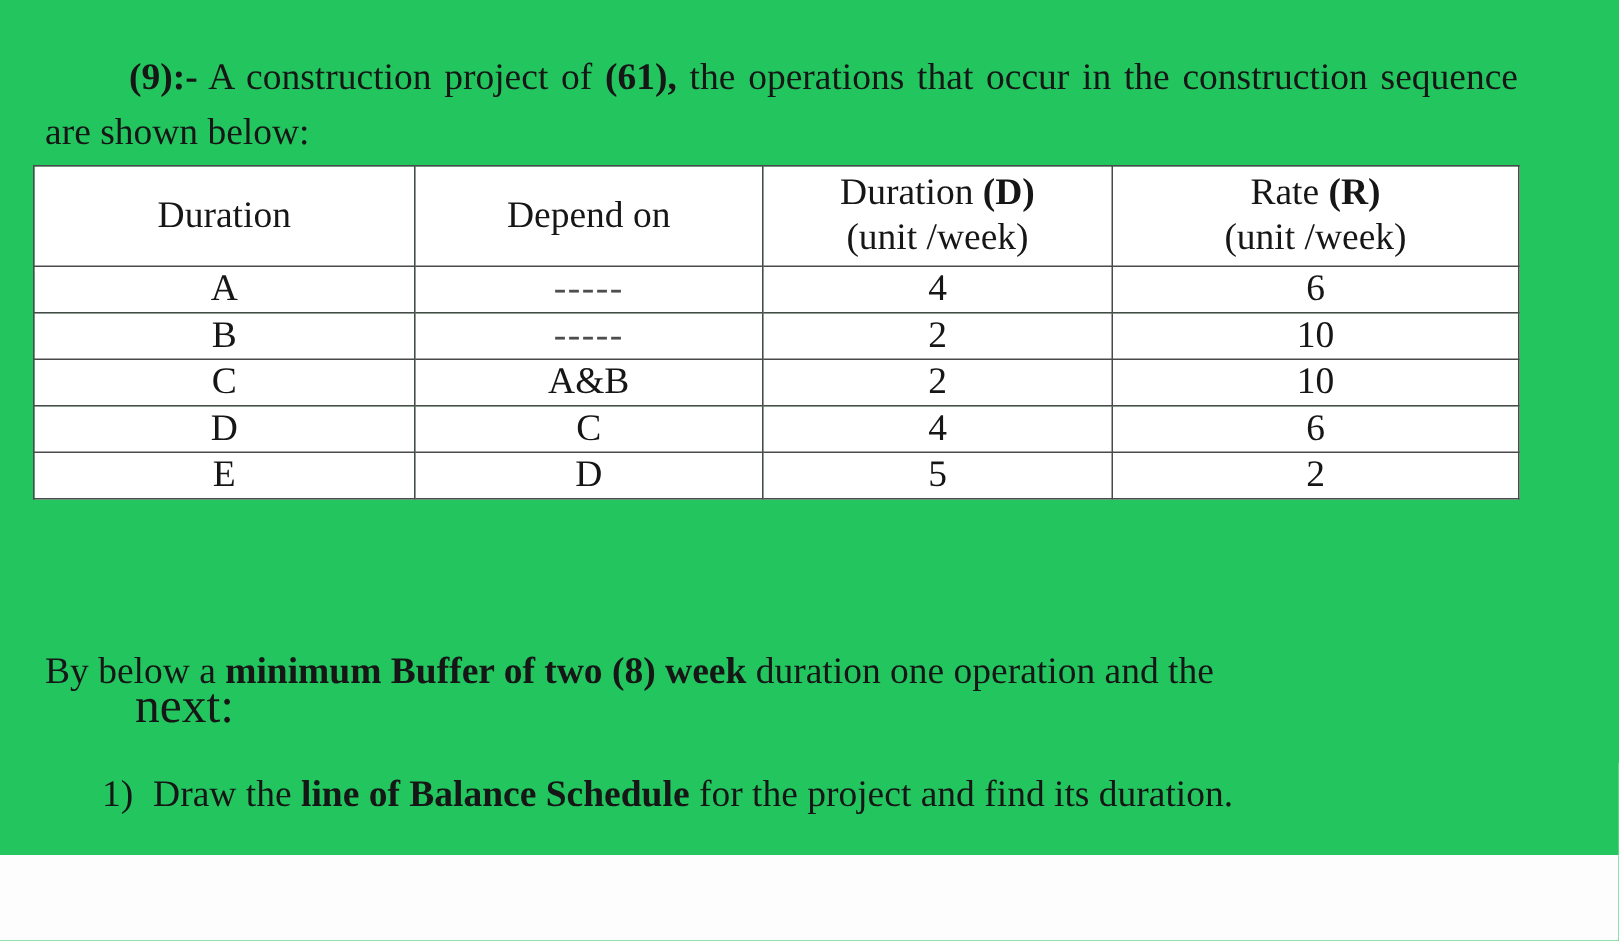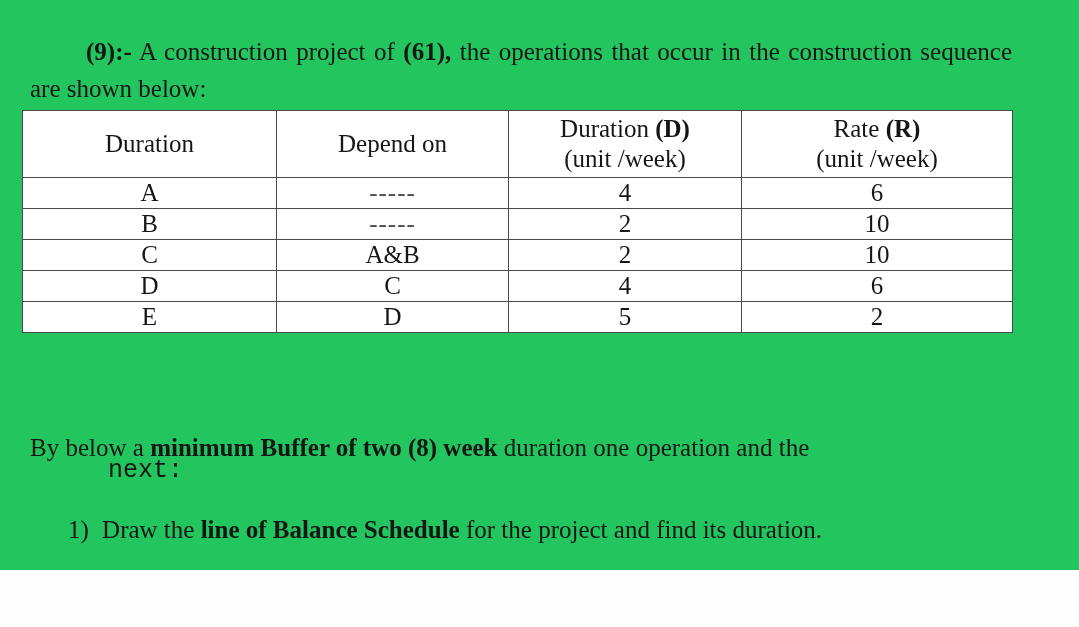--- a/index.html
+++ b/index.html
@@ -85,25 +85,24 @@
     top: 404px;
     width: 982px;
     font-size: 25px;
     line-height: 38px;
     text-align: justify;
     text-justify: inter-word;
   }
   .buffer .b { font-weight: bold; }
   .buffer-next {
     position: absolute;
-    left: 108px;
+    left: 90px;
     top: 452px;
-    font-size: 25px;
+    font-size: 33px;
     line-height: 38px;
-    font-family: Liberation Mono, monospace;
   }
 
   
   .qlist {
     position: absolute;
     left: 68px;
     top: 506px;
     width: 940px;
   }
   .qitem {

